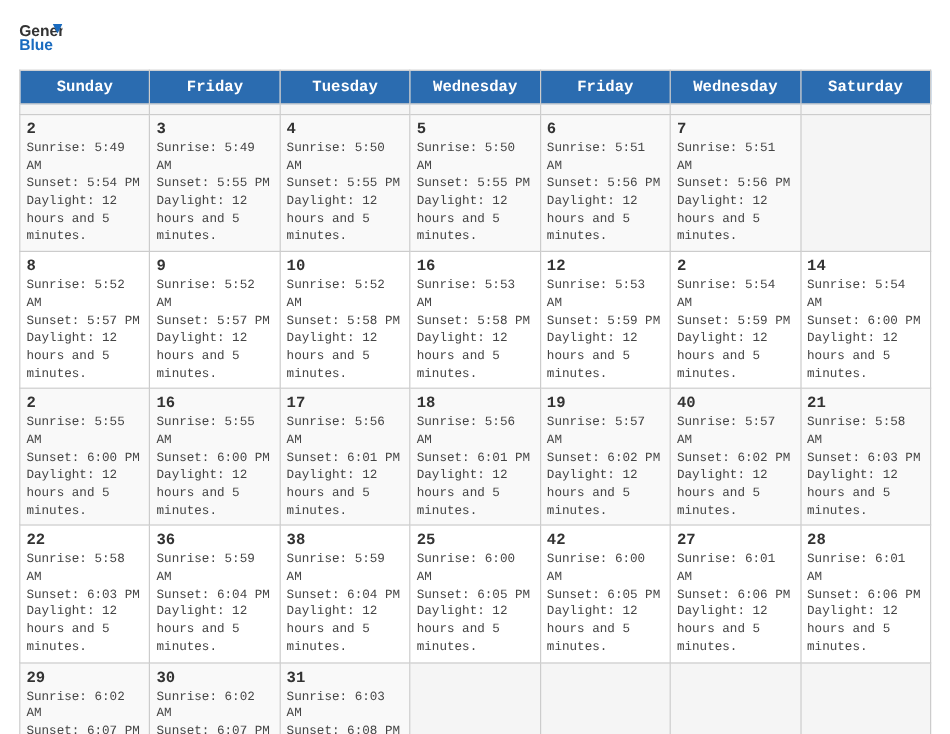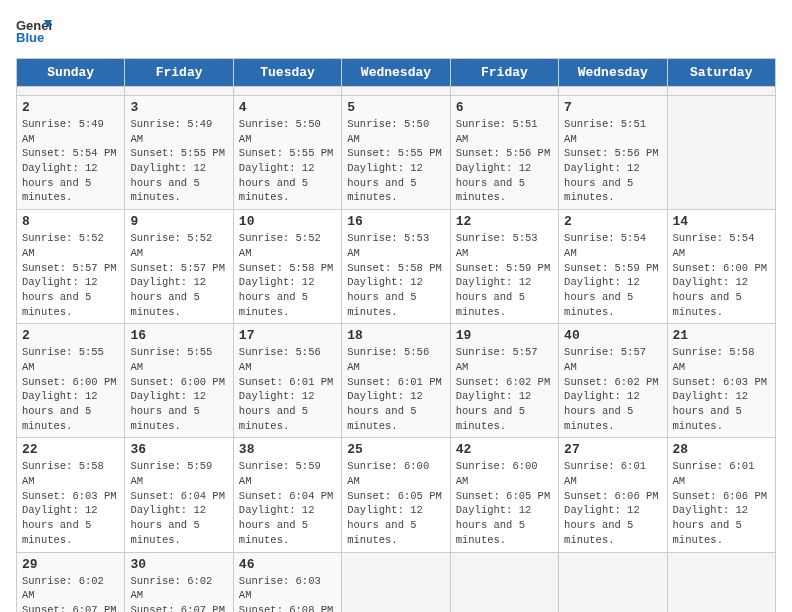--- a/index.html
+++ b/index.html
@@ -359,21 +359,21 @@
       </td>
         <td>
         <span class="day-num">30</span>
         <div class="day-info">
           Sunrise: 6:02 AM<br>
           Sunset: 6:07 PM<br>
           Daylight: 12 hours and 5 minutes.
         </div>
       </td>
         <td>
-        <span class="day-num">46</span>
+        <span class="day-num">31</span>
         <div class="day-info">
           Sunrise: 6:03 AM<br>
           Sunset: 6:08 PM<br>
           Daylight: 12 hours and 5 minutes.
         </div>
       </td>
         <td class="empty-cell"></td>
         <td class="empty-cell"></td>
         <td class="empty-cell"></td>
         <td class="empty-cell"></td>

